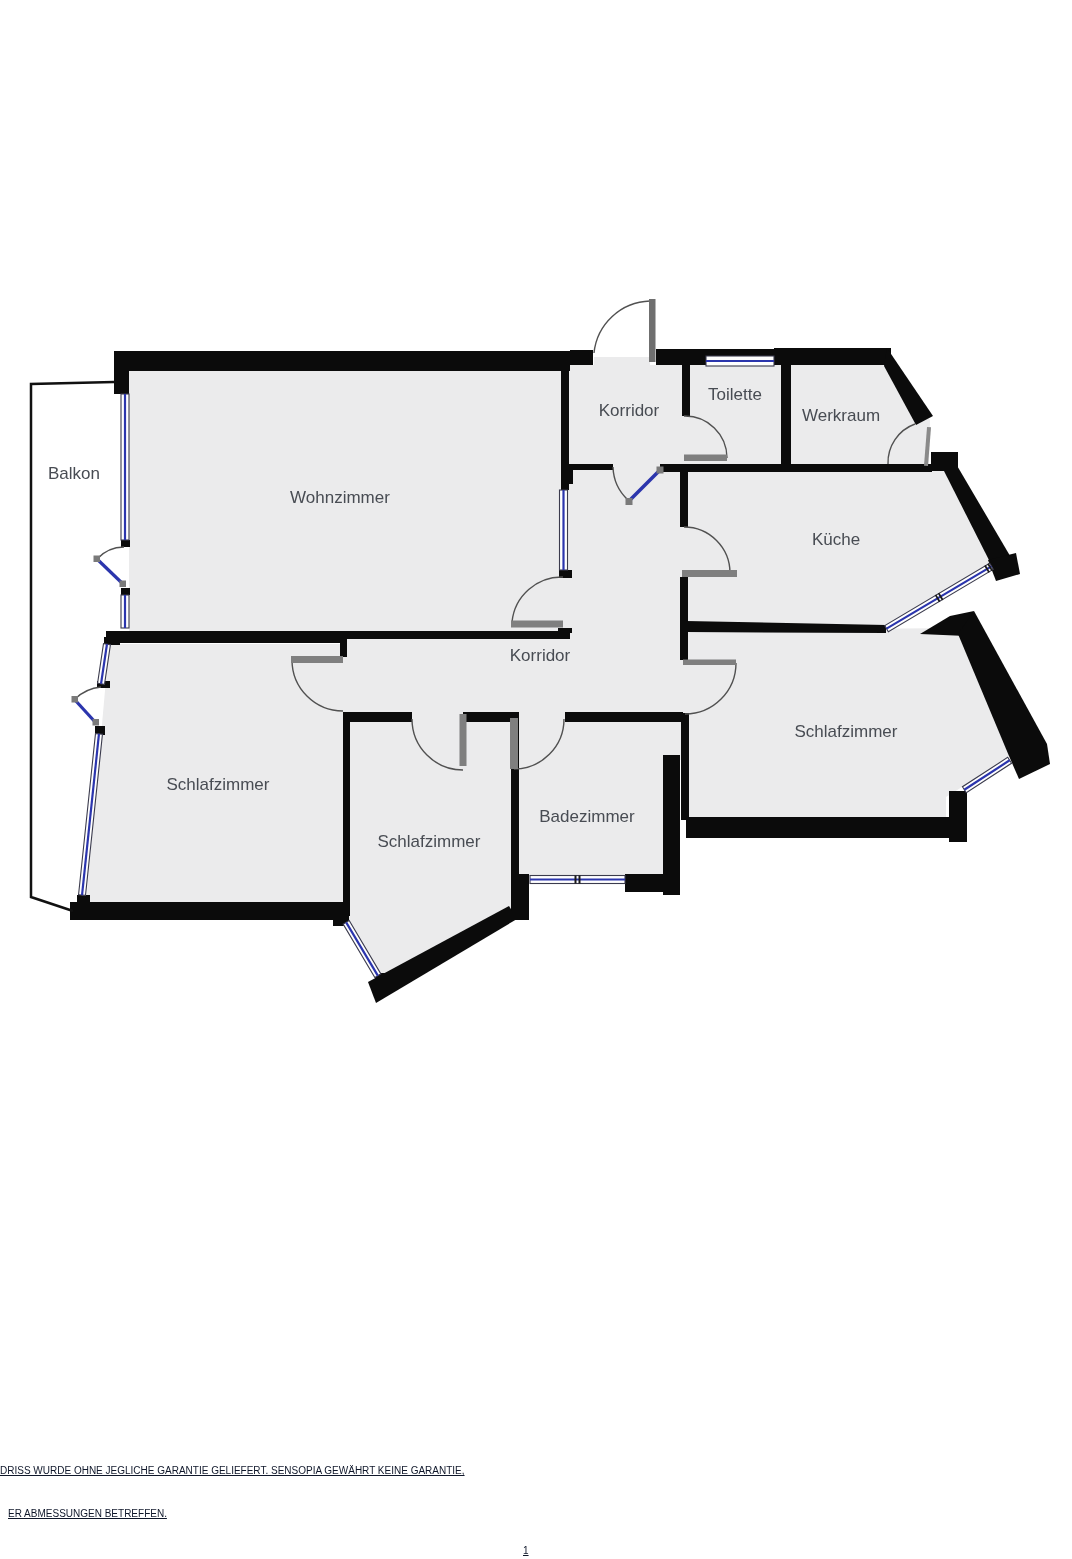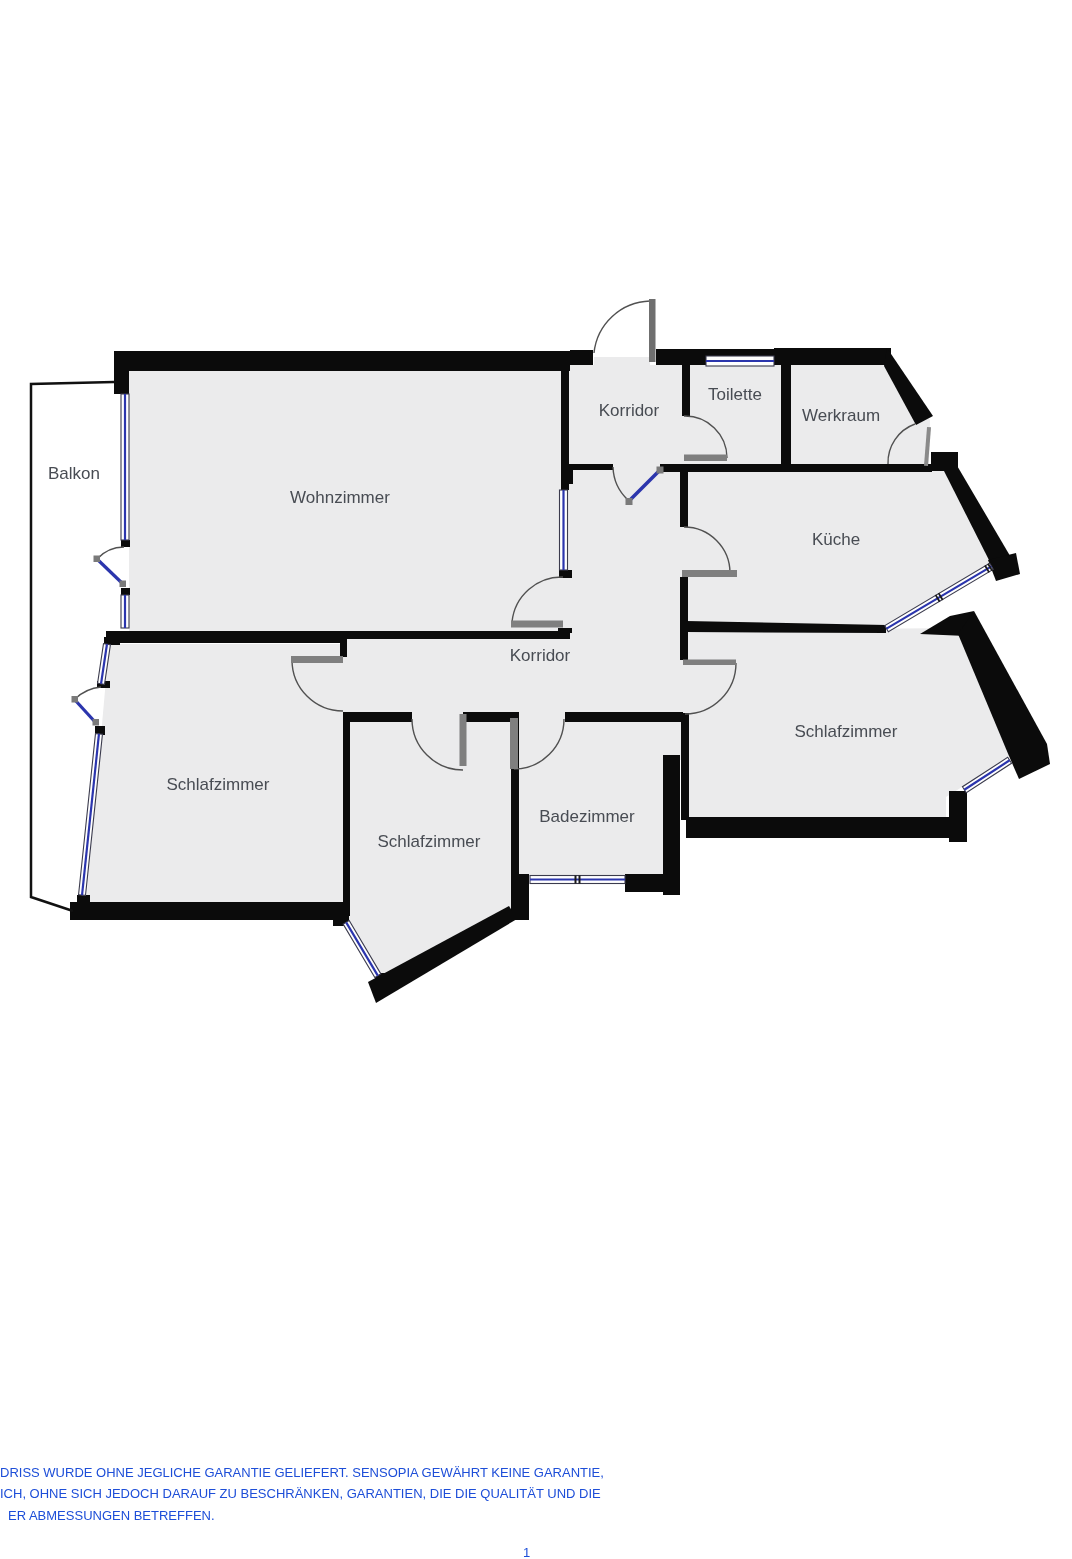--- a/index.html
+++ b/index.html
@@ -1,19 +1,19 @@
 <!DOCTYPE html>
 <html><head>
 <meta charset="utf-8">
 <style>
   html,body{margin:0;padding:0;background:#ffffff;}
   .page{position:relative;width:1072px;height:1559px;background:#ffffff;overflow:hidden;font-family:"Liberation Sans", sans-serif;}
   svg{position:absolute;left:0;top:0;}
   .lbl{font-family:"Liberation Sans", sans-serif;font-size:17px;fill:#484c53;}
-  .disc{position:absolute;left:0;font-family:"Liberation Sans", sans-serif;font-size:13px;color:#1d4ed8;white-space:nowrap;}
+  .disc{position:absolute;left:0;font-family:"Liberation Sans", sans-serif;font-size:10px;color:#0f172a;white-space:nowrap;text-decoration:underline;}
 </style>
 </head>
 <body>
 <div class="page">
 
 <svg width="1072" height="1559" viewBox="0 0 1072 1559">
   <g id="rooms" fill="#ebebec">
 
     <rect x="129" y="371" width="440" height="260"></rect>
 
@@ -280,18 +280,17 @@
     <text class="lbl" x="218" y="790">Schlafzimmer</text>
 
     <text class="lbl" x="429" y="847">Schlafzimmer</text>
 
     <text class="lbl" x="587" y="822">Badezimmer</text>
   </g>
 </svg>
 
 <div class="disc" style="top:1465px;">DRISS WURDE OHNE JEGLICHE GARANTIE GELIEFERT. SENSOPIA GEWÄHRT KEINE GARANTIE,</div>
 
-<div class="disc" style="top:1486px;">ICH, OHNE SICH JEDOCH DARAUF ZU BESCHRÄNKEN, GARANTIEN, DIE DIE QUALITÄT UND DIE</div>
 
 <div class="disc" style="top:1508px;padding-left:8px;">ER ABMESSUNGEN BETREFFEN.</div>
 
 <div class="disc" style="top:1545px;left:523px;">1</div>
 </div>
 
 </body></html>

